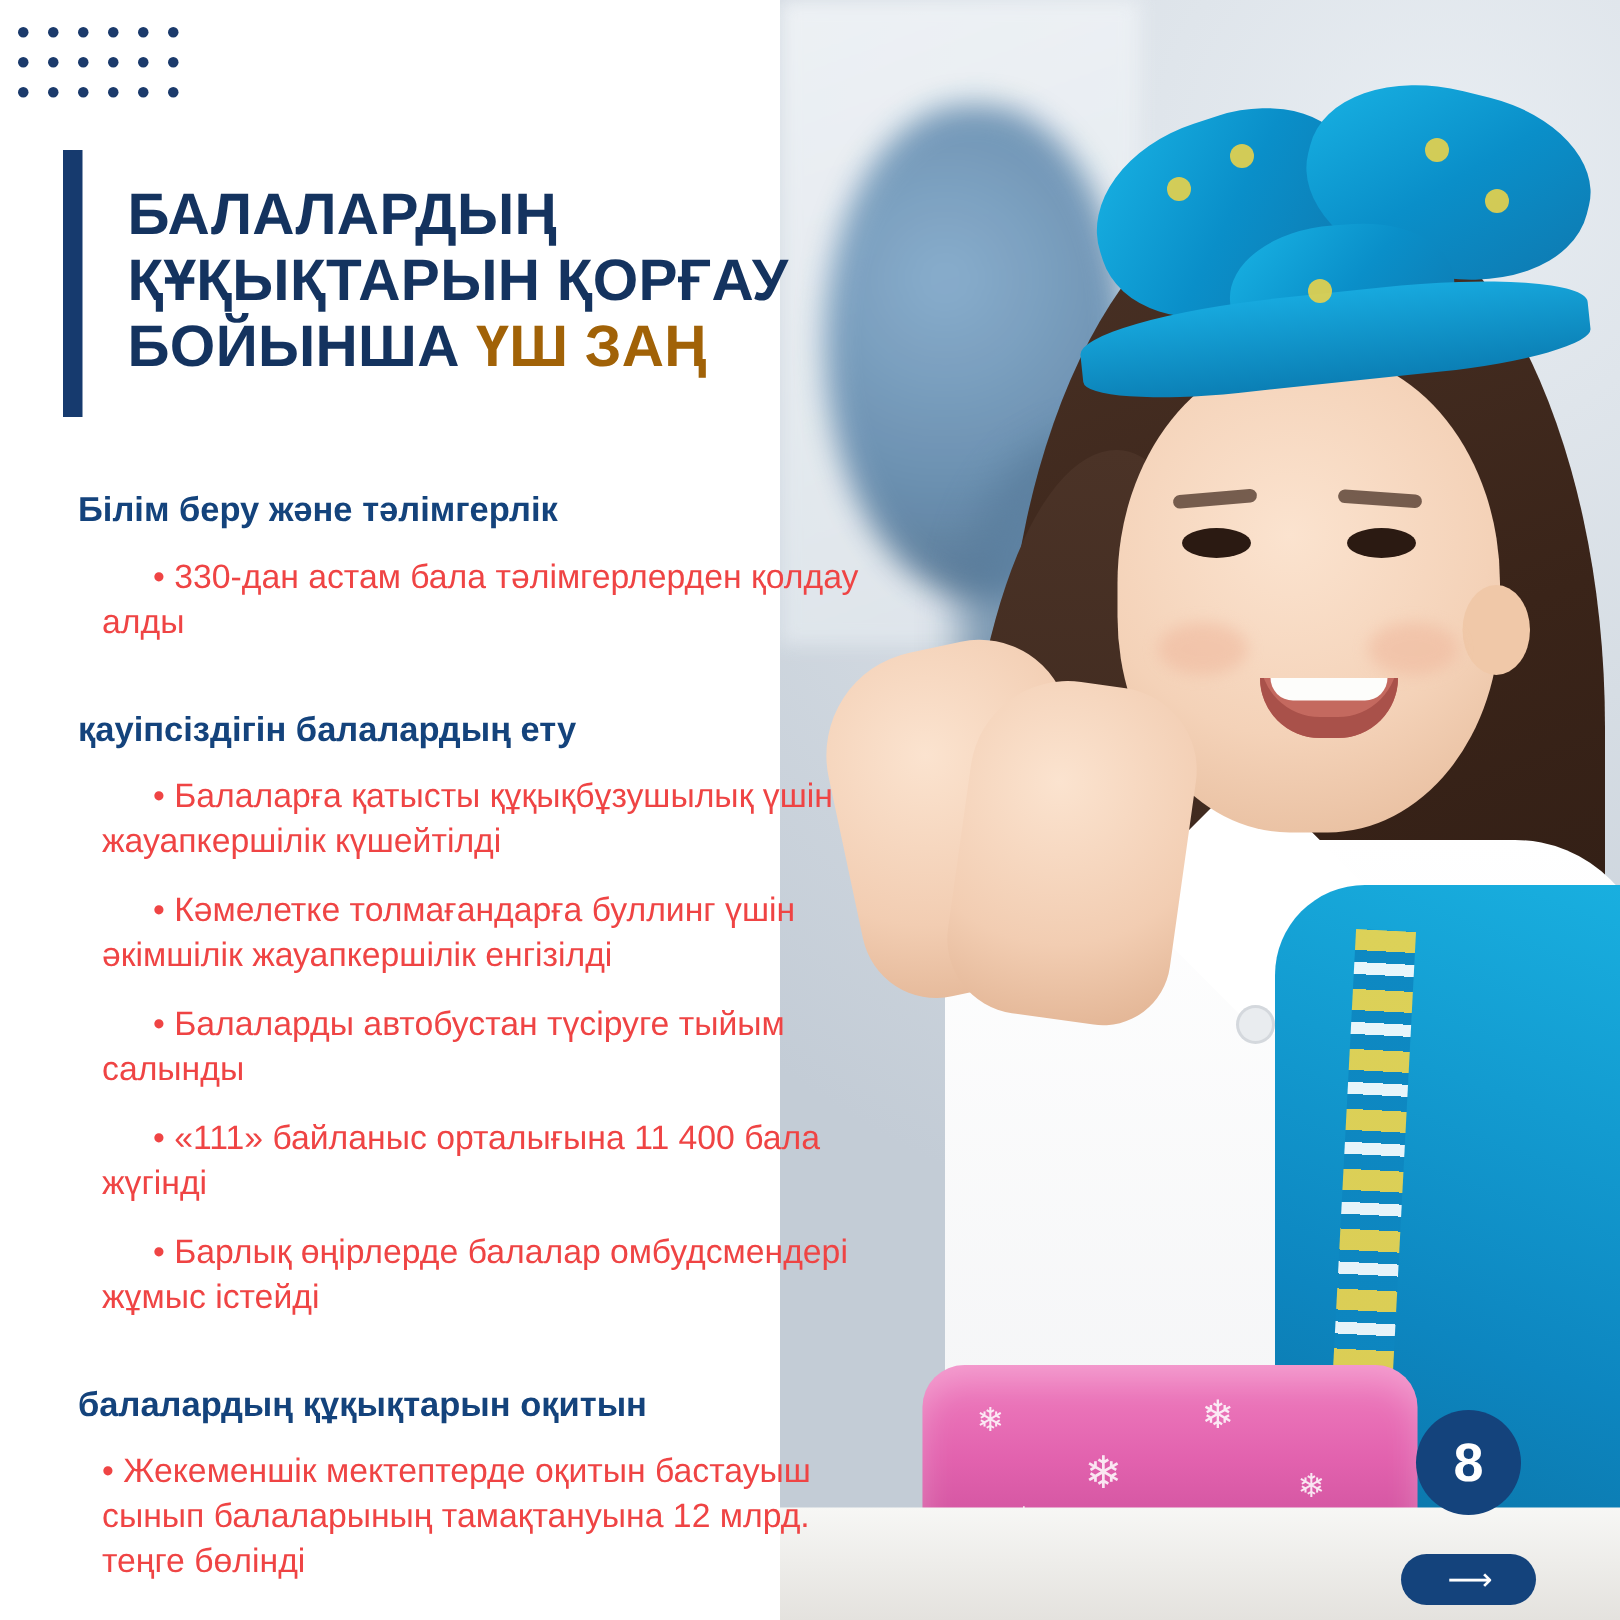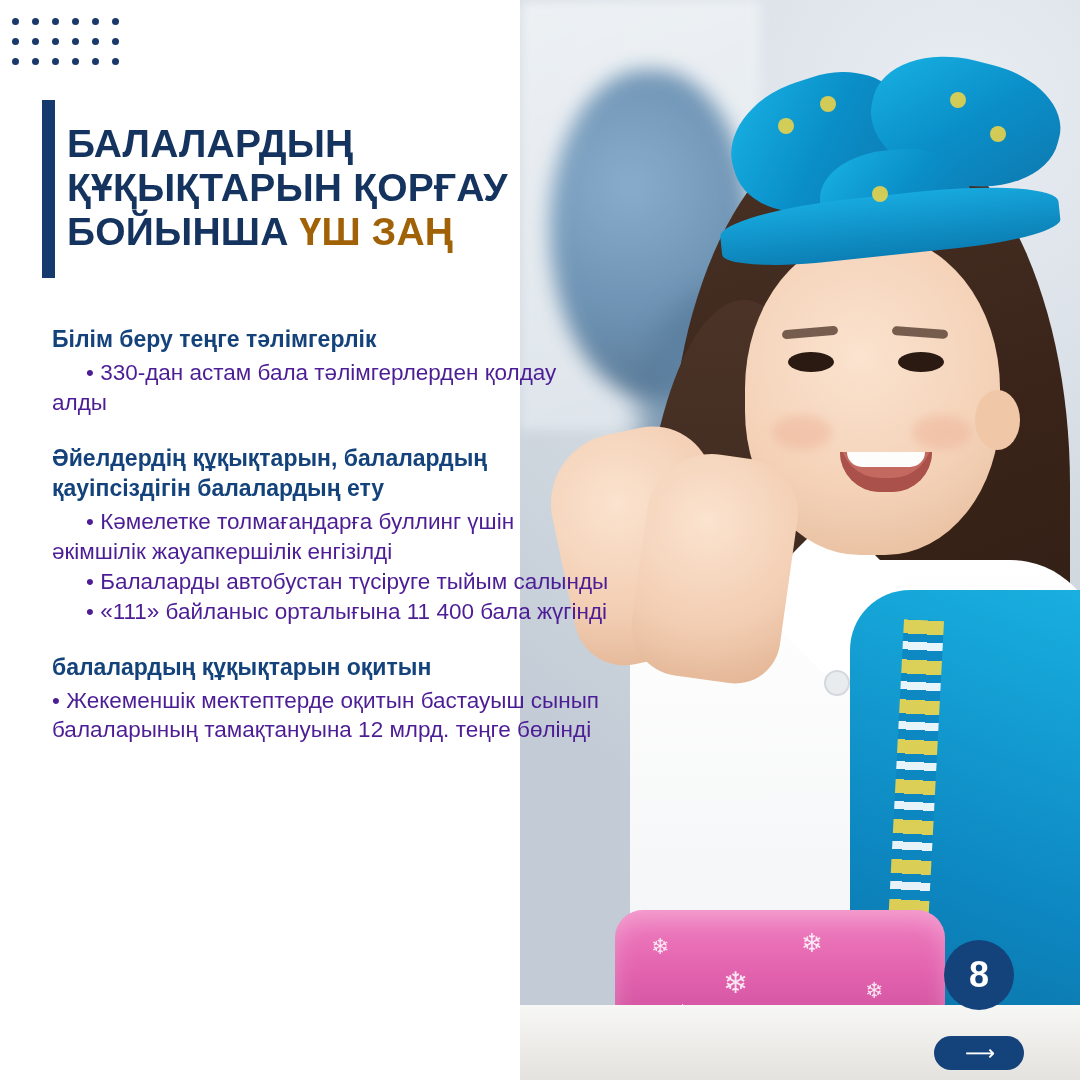--- a/index.html
+++ b/index.html
@@ -258,21 +258,21 @@
     width: 7px; height: 7px;
     border-radius: 50%;
     background: #1b3a6b;
   }
 
   .title-wrap {
     position: absolute;
     left: 42px; top: 96px;
     display: flex;
     align-items: flex-start;
-    gap: 12px;
+    gap: 30px;
     width: 560px;
   }
   .title-bar {
     width: 13px;
     height: 178px;
     background: #163a6e;
     flex: 0 0 auto;
     margin-top: 4px;
   }
   .title {
@@ -297,22 +297,22 @@
     font-size: 23px;
     font-weight: bold;
     color: #14437c;
     line-height: 1.25;
     margin: 0 0 4px 0;
   }
   .sec-head.tight { margin-bottom: 2px; }
   .bullet {
     font-size: 22.5px;
     line-height: 1.33;
-    color: #4c1d95;
-    margin: 0;
+    color: #ef4444;
+    margin: 16px;
     text-indent: 34px;
   }
   .bullet.noindent { text-indent: 0; }
   .gap { height: 26px; }
 
   
   .page-badge {
     position: absolute;
     left: 944px; top: 940px;
     width: 70px; height: 70px;
@@ -423,32 +423,33 @@
         <span>БАЛАЛАРДЫҢ</span><br>
         <span>ҚҰҚЫҚТАРЫН ҚОРҒАУ</span><br>
         <span>БОЙЫНША</span>
         <span class="hl">ҮШ ЗАҢ</span><br>
       </h1>
     </div>
 
     <div class="body">
 
       <div>
-        <p class="sec-head">Білім беру теңге тәлімгерлік</p>
+        <p class="sec-head">Білім беру және тәлімгерлік</p>
         <p class="bullet">• 330-дан астам бала тәлімгерлерден қолдау алды</p>
       </div>
 
       <div class="gap"></div>
 
       <div>
-        <p class="sec-head tight">Әйелдердің құқықтарын, балалардың</p>
         <p class="sec-head">қауіпсіздігін балалардың ету</p>
+        <p class="bullet">• Балаларға қатысты құқықбұзушылық үшін жауапкершілік күшейтілді</p>
         <p class="bullet">• Кәмелетке толмағандарға буллинг үшін әкімшілік жауапкершілік енгізілді</p>
         <p class="bullet">• Балаларды автобустан түсіруге тыйым салынды</p>
         <p class="bullet">• «111» байланыс орталығына 11 400 бала жүгінді</p>
+        <p class="bullet">• Барлық өңірлерде балалар омбудсмендері жұмыс істейді</p>
       </div>
 
       <div class="gap"></div>
 
       <div>
         <p class="sec-head">балалардың құқықтарын оқитын</p>
         <p class="bullet noindent">• Жекеменшік мектептерде оқитын бастауыш сынып балаларының тамақтануына 12 млрд. теңге бөлінді</p>
       </div>
 
     </div>

